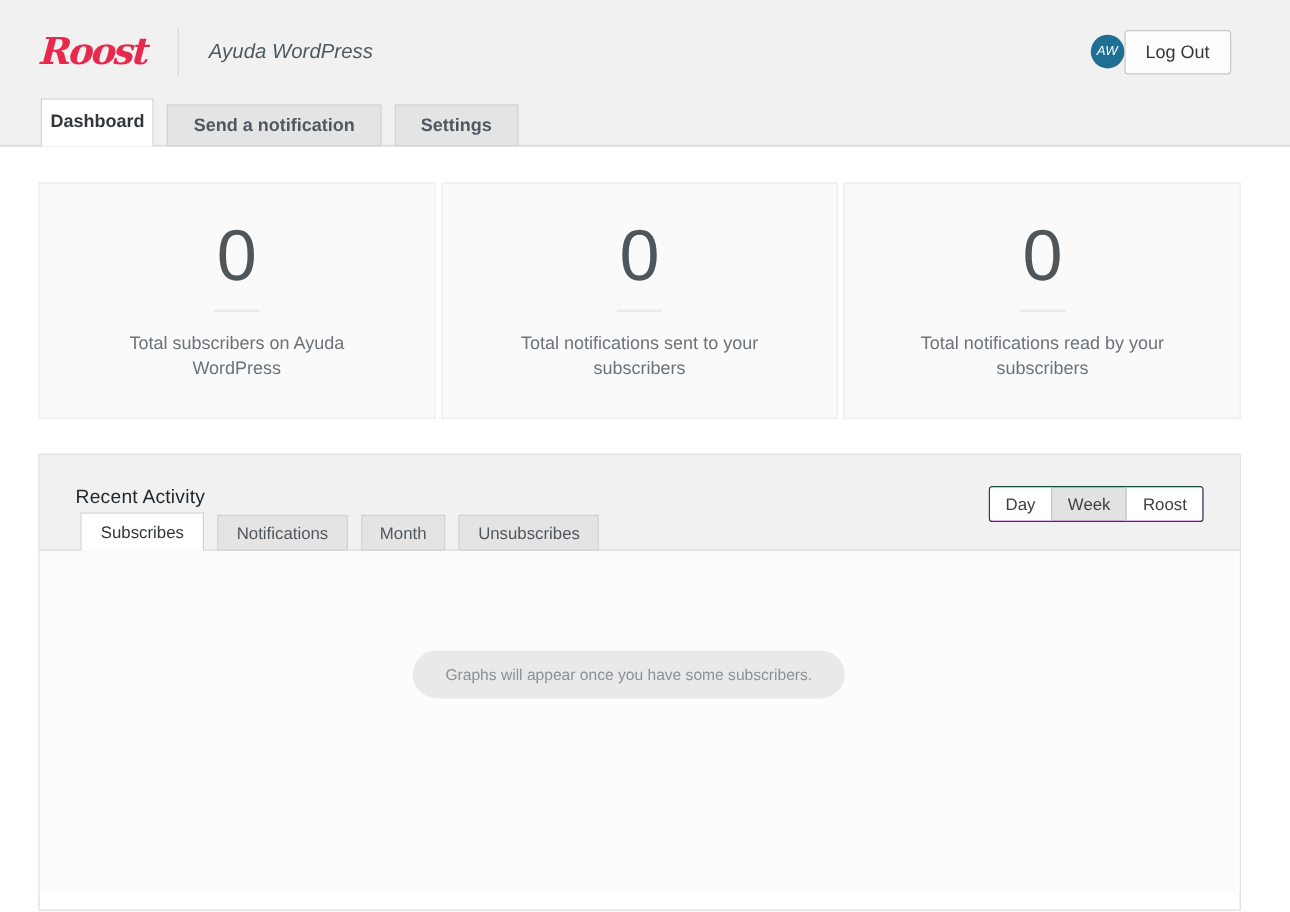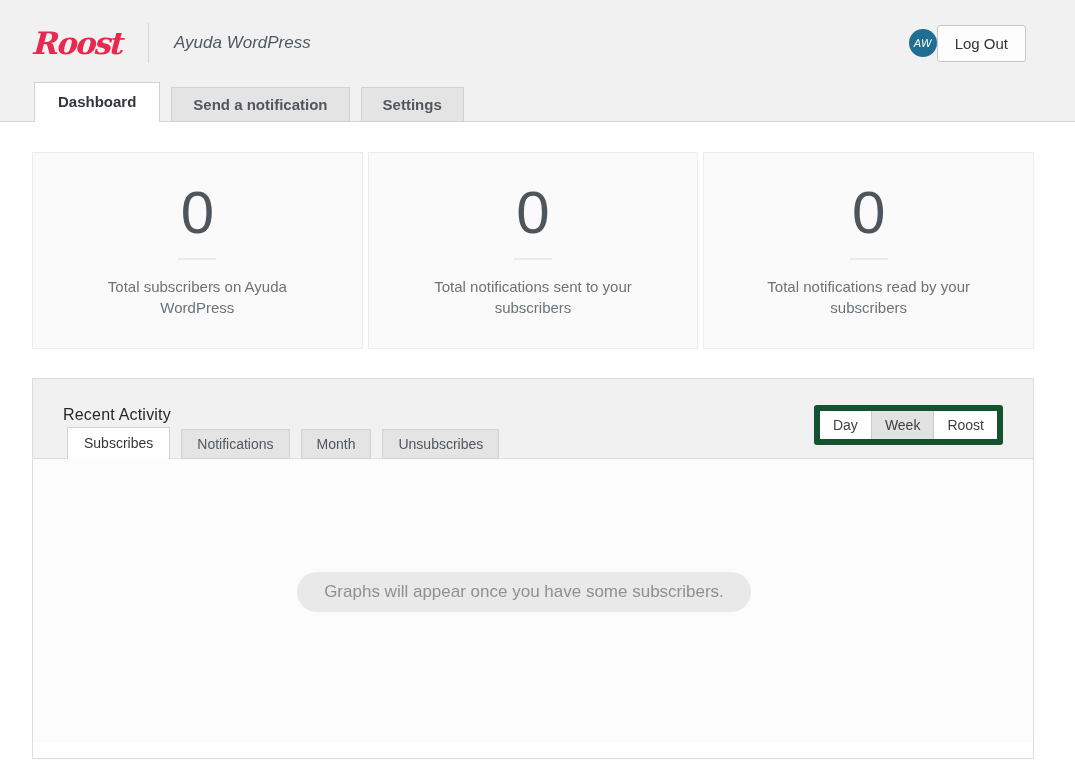--- a/index.html
+++ b/index.html
@@ -42,55 +42,55 @@
   .logout-btn{background:#fdfdfd;border:1px solid #c7c7c7;border-radius:3px;
     font-family:inherit;font-size:15px;color:var(--text_dark);
     padding:9px 17px;cursor:pointer;}
 
   
   .tabs-row{position:absolute;left:34px;bottom:-1px;display:flex;align-items:flex-end;}
   .tab{font-size:15px;font-weight:bold;border:1px solid var(--tab_border);
     margin-right:11px;cursor:pointer;white-space:nowrap;}
   .tab.inactive{background:var(--tab_inactive_bg);color:#50575e;padding:8px 21px;}
   .tab.active{background:#fff;border-bottom:none;color:var(--text_dark);
-    padding:10px 23px 12px;}
+    padding:10px 7px 12px;}
 
   
   .content{margin:0 41px 0 32px;}
   .stats-row{display:flex;gap:5px;margin-top:30px;}
   .stat-card{flex:1;height:197px;background:var(--card_bg);
     border:1px solid var(--card_border);display:flex;flex-direction:column;
     align-items:center;justify-content:center;text-align:center;}
   .stat-number{font-size:60px;font-weight:300;color:var(--number_color);line-height:1;}
   .stat-rule{width:38px;border:none;border-top:2px solid #e9ebeb;margin:15px auto 17px;}
   .stat-label{font-size:15px;color:var(--text_gray);line-height:1.35;max-width:250px;}
 
   
   .activity-panel{margin-top:29px;border:1px solid var(--panel_border);height:381px;}
   .activity-header{position:relative;height:80px;background:var(--panel_header_bg);
     border-bottom:1px solid var(--panel_border);}
   .activity-title{position:absolute;left:30px;top:27px;font-size:16px;
     color:#23282d;letter-spacing:.2px;}
   .range-toggle{position:absolute;right:30px;top:26px;display:flex;
-    background:#d946ef;border:6px solid #14532d;border-radius:3px;overflow:hidden;}
+    background:#d946ef;border:1px solid #14532d;border-radius:3px;overflow:hidden;}
   .segment{font-family:inherit;font-size:14px;color:#3f3f3f;background:#fff;
     border:none;border-left:1px solid #c9c9c9;padding:6px 13px;cursor:pointer;}
   .segment:first-child{border-left:none;}
   .segment.selected{background:var(--segment_selected_bg);}
   .sub-tabs{position:absolute;left:34px;bottom:-1px;display:flex;align-items:flex-end;}
   .sub-tab{font-size:14px;border:1px solid var(--tab_border);margin-right:11px;
     cursor:pointer;white-space:nowrap;}
   .sub-tab.inactive{background:var(--tab_inactive_bg);color:#50575e;padding:6px 15px;}
   .sub-tab.active{background:#fff;border-bottom:none;color:var(--text_dark);
     padding:7px 16px 8px;}
   .chart-area{height:284px;background:var(--chart_bg);
     display:flex;justify-content:center;}
-  .empty-pill{margin-top:113px;height:40px;background:var(--pill_bg);
+  .empty-pill{margin-top:83px;height:40px;background:var(--pill_bg);
     border-radius:20px;padding:0 27px;display:flex;align-items:center;
-    font-size:17px;color:var(--pill_text);transform:translateX(-9px);}
+    font-size:13px;color:var(--pill_text);transform:translateX(-9px);}
 </style>
 </head>
 <body>
 
 <header class="topbar">
   <div class="brand-row">
     <div class="logo">Roost</div>
     <div class="brand-divider"></div>
     <div class="site-name">Ayuda WordPress</div>
     <div class="account">

